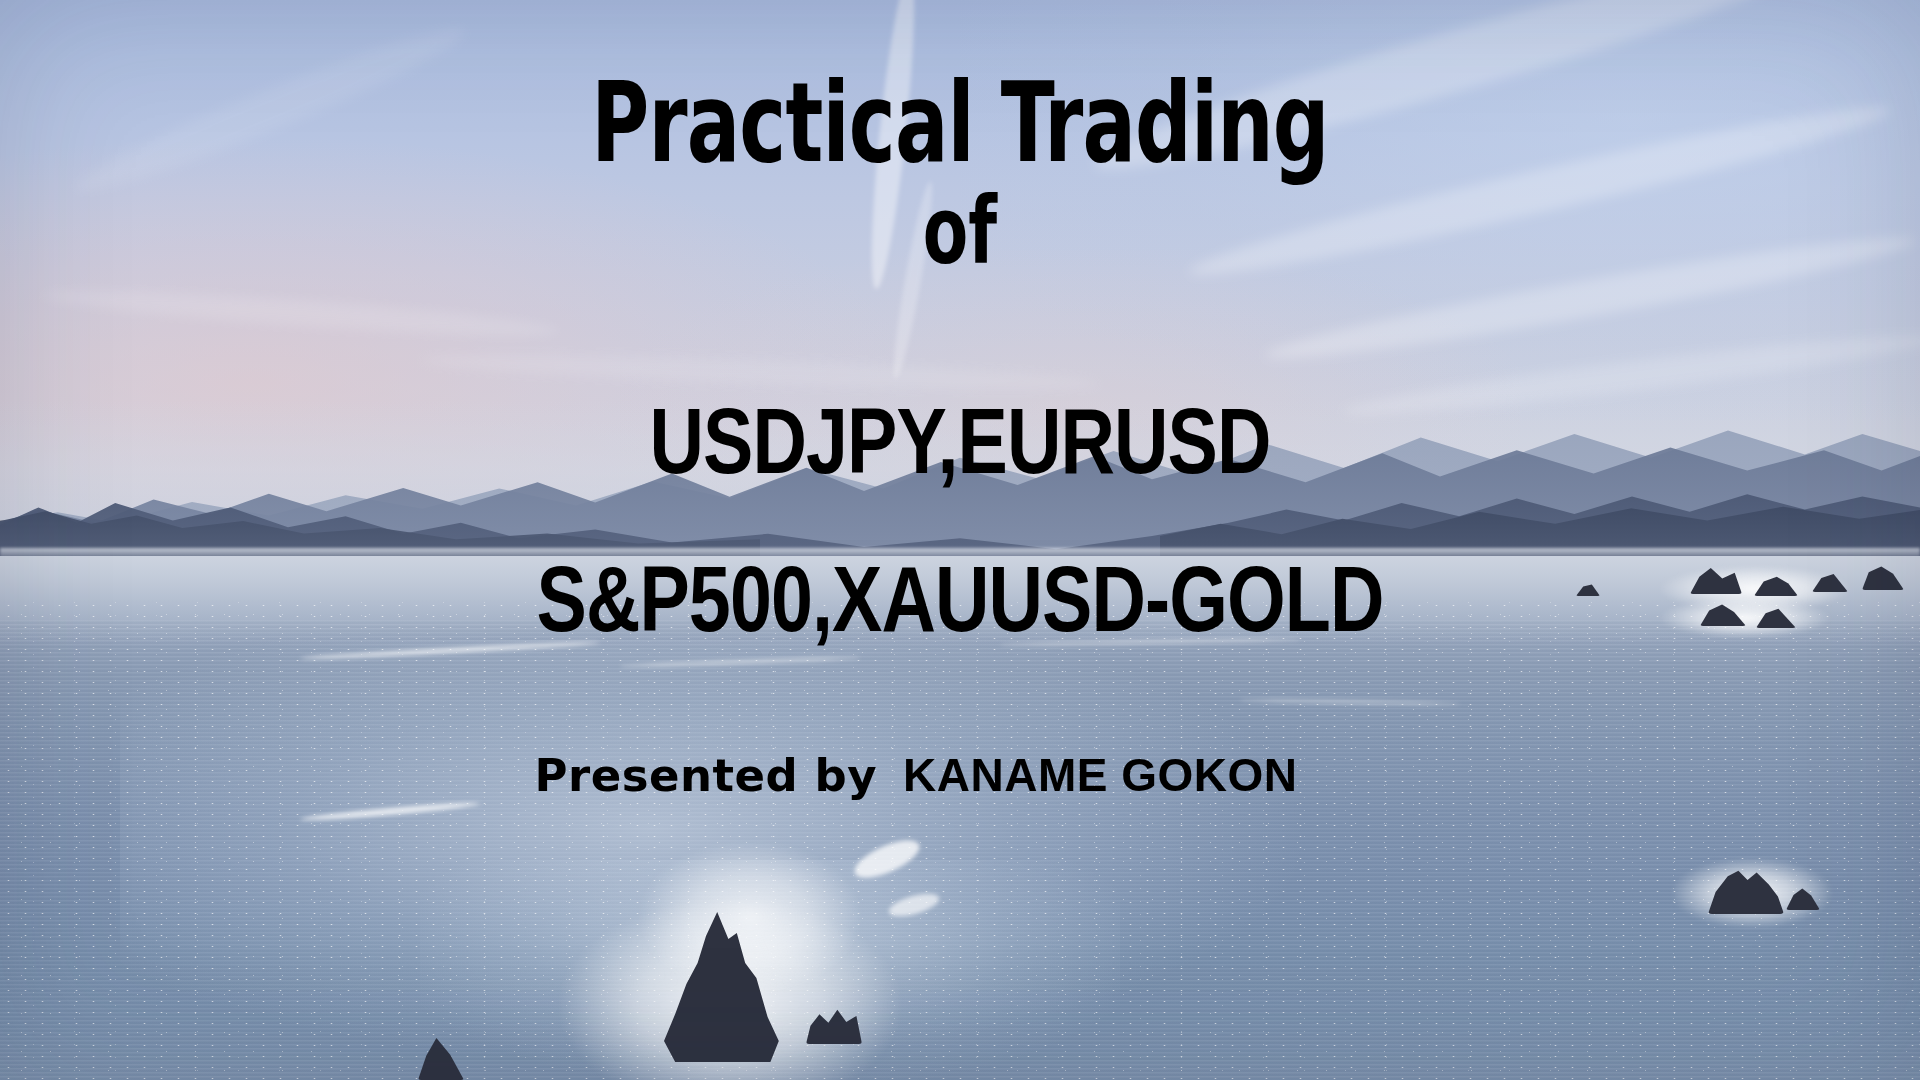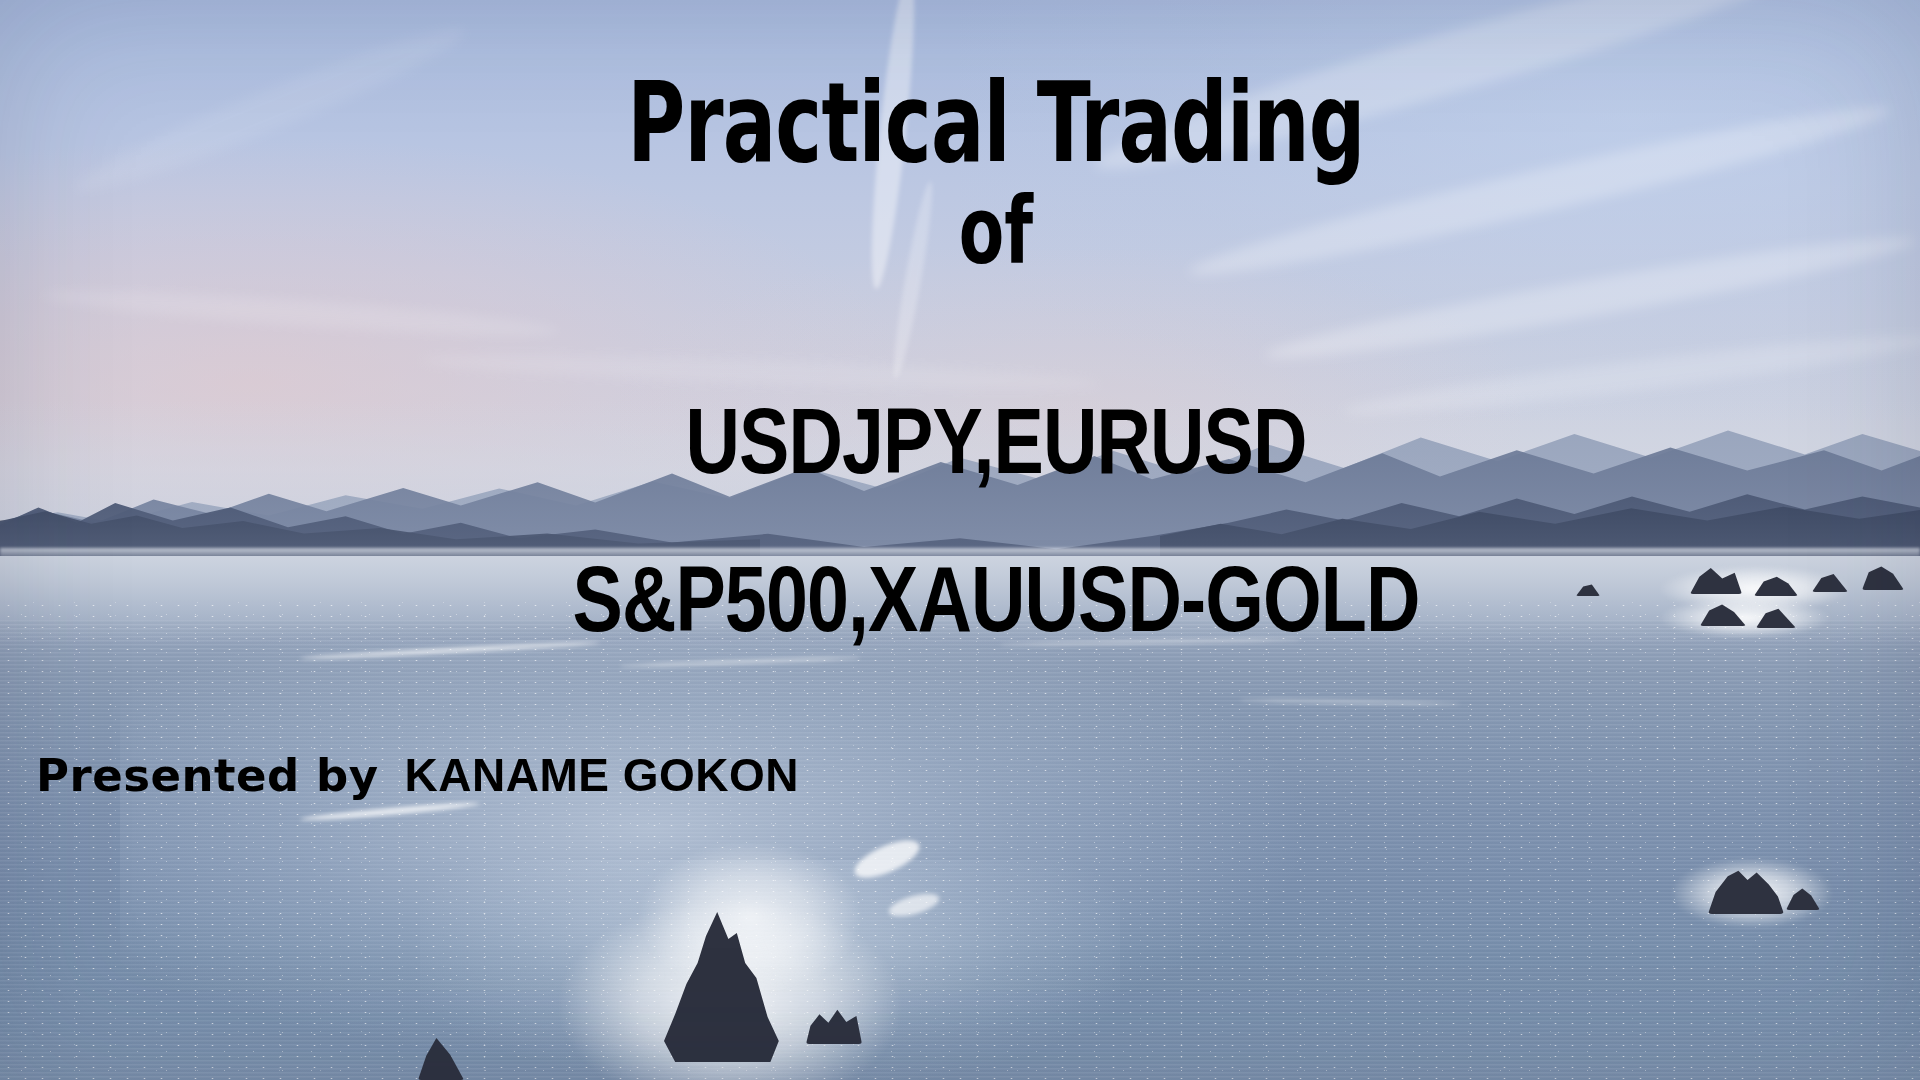--- a/index.html
+++ b/index.html
@@ -186,21 +186,20 @@
     position: absolute;
     inset: 0;
     box-shadow: inset 0 0 140px rgba(30,40,60,0.16);
     pointer-events: none;
   }
 
   
   .text-layer {
     position: absolute;
     inset: 0;
-    margin-left: 36px;
   }
 
   .title-line-1 {
     position: absolute;
     left: 0; top: 68px;
     width: 1920px;
     text-align: center;
     font-family: "DejaVu Sans Condensed", "Liberation Sans Narrow", "DejaVu Sans", sans-serif;
     font-weight: bold;
     font-size: 110px;
@@ -258,21 +257,21 @@
     transform-origin: center top;
     white-space: nowrap;
   }
 
   .presenter {
     position: absolute;
     left: 0; top: 748px;
     width: 1920px;
     padding-right: 88px;
     box-sizing: border-box;
-    text-align: left;
+    text-align: center;
     font-size: 0;
     white-space: nowrap;
   }
   .presenter .by {
     font-family: "DejaVu Sans", sans-serif;
     font-weight: bold;
     font-size: 45px;
     color: #000000;
     letter-spacing: 0.5px;
   }

